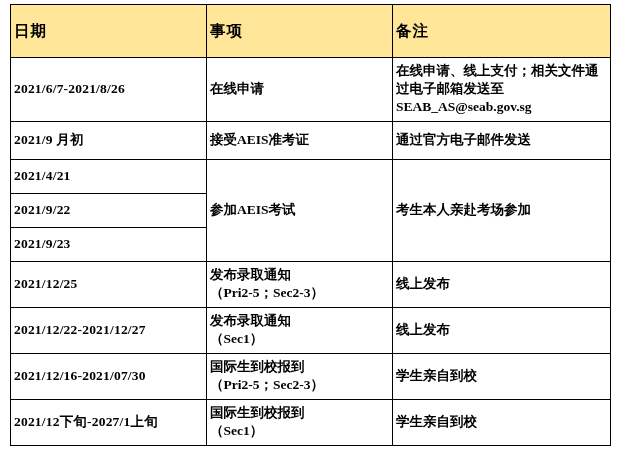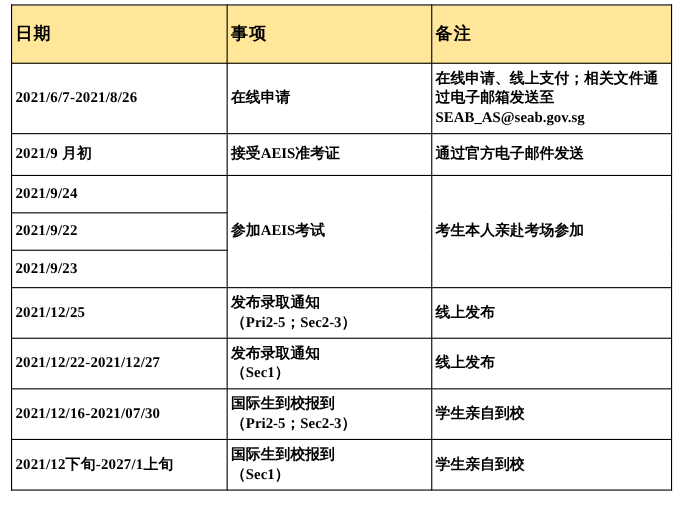--- a/index.html
+++ b/index.html
@@ -85,21 +85,21 @@
         <td class="note-small">在线申请、线上支付；相关文件通过电子邮箱发送至 SEAB_AS@seab.gov.sg</td>
       </tr>
 
       <tr class="r-mid">
         <td class="date-cell">2021/9 月初</td>
         <td>接受AEIS准考证</td>
         <td>通过官方电子邮件发送</td>
       </tr>
 
       <tr class="r-exam">
-        <td class="date-cell">2021/9/24</td>
+        <td class="date-cell">2021/4/21</td>
         <td rowspan="3">参加AEIS考试</td>
         <td rowspan="3">考生本人亲赴考场参加</td>
       </tr>
 
       <tr class="r-exam">
         <td class="date-cell">2021/9/22</td>
       </tr>
 
       <tr class="r-exam">
         <td class="date-cell">2021/9/23</td>

